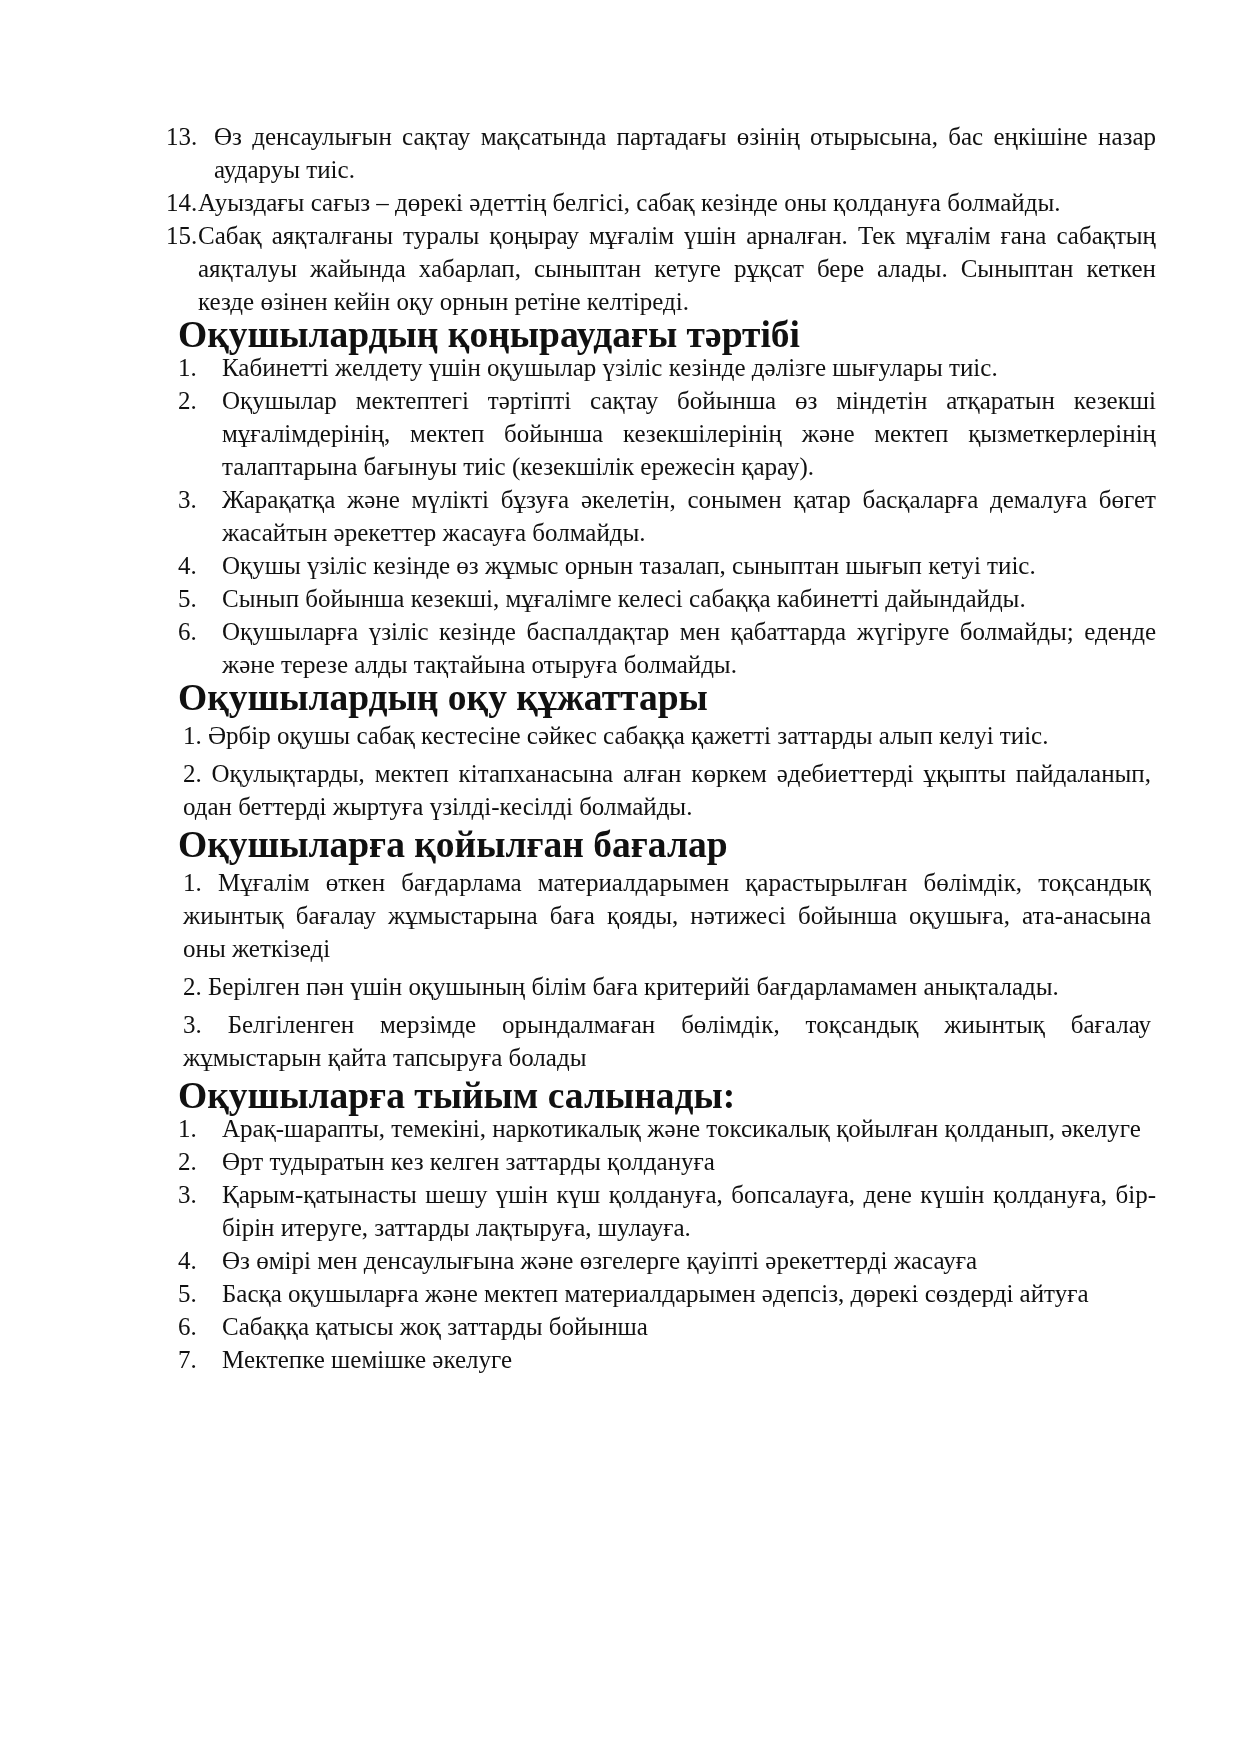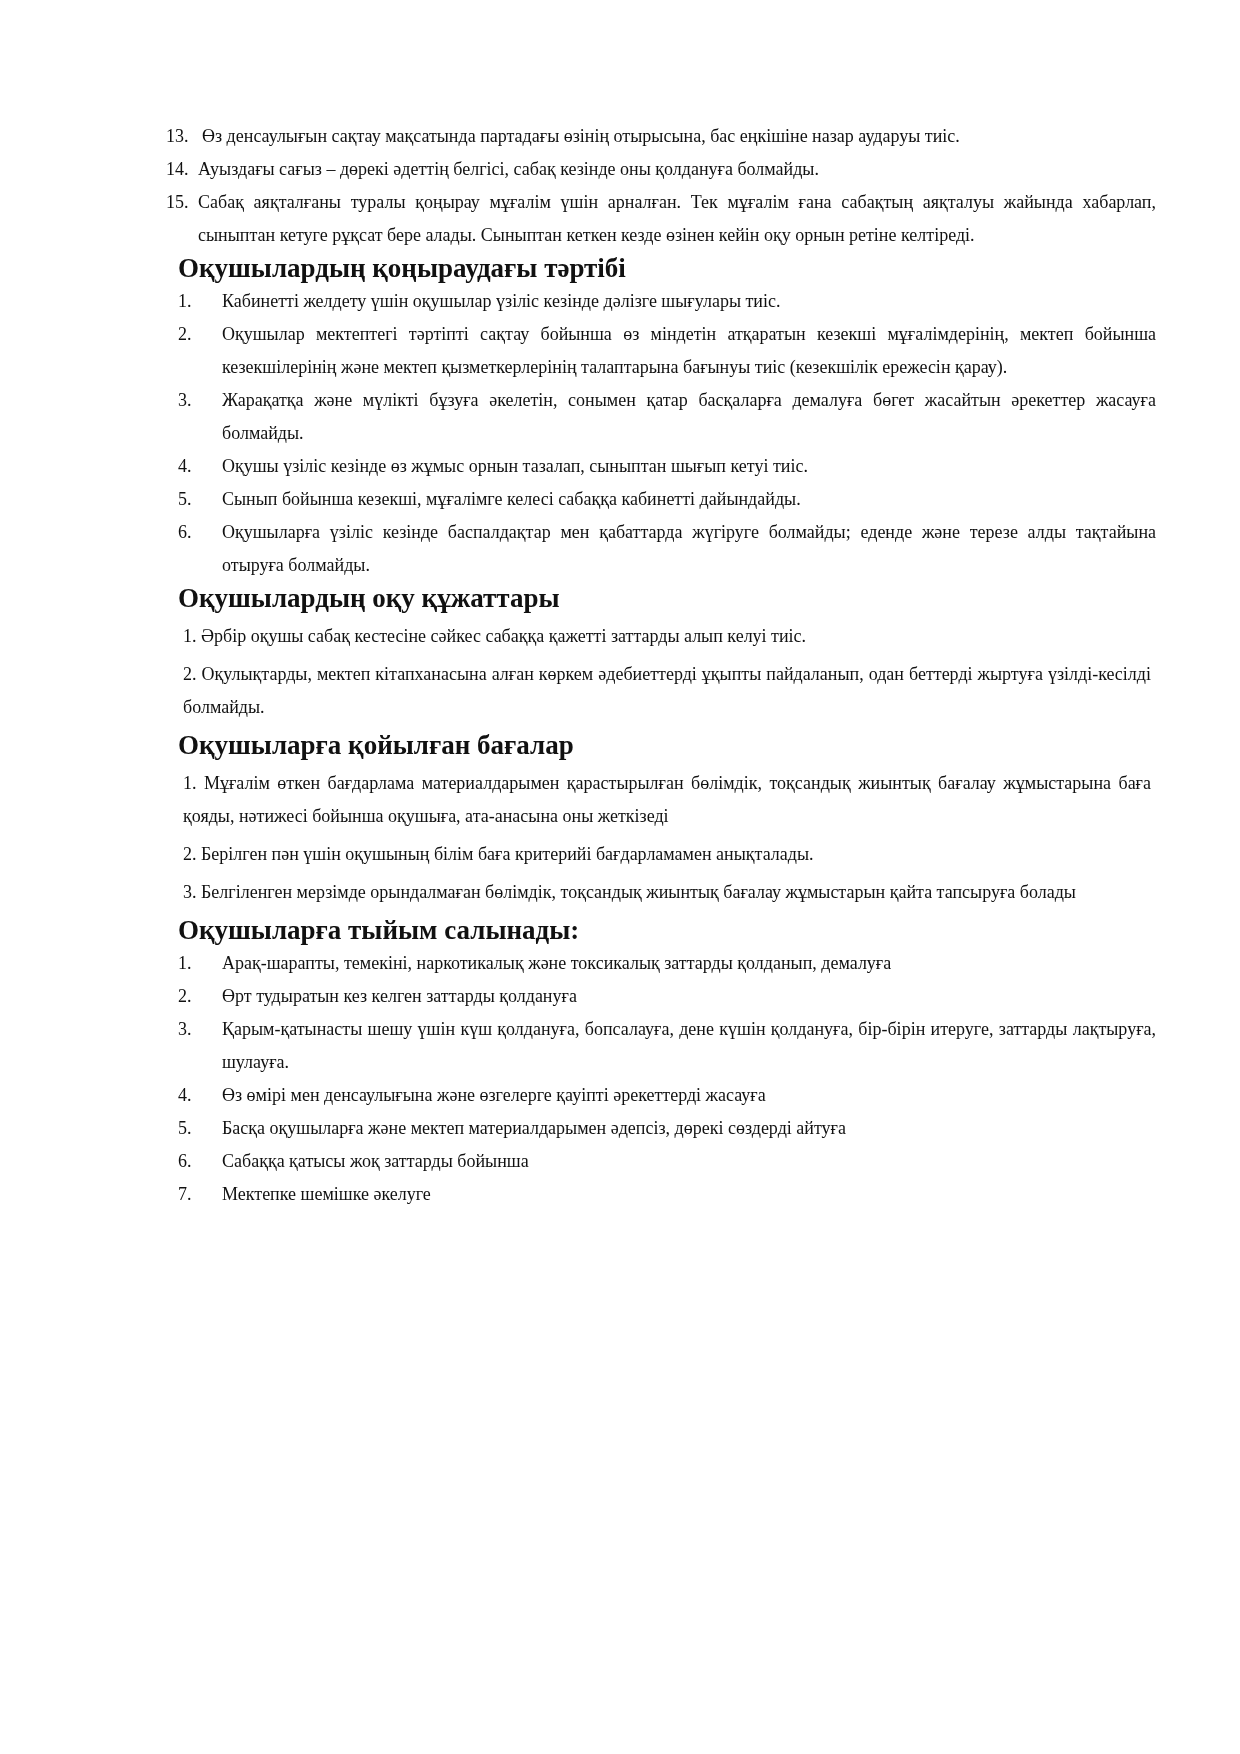--- a/index.html
+++ b/index.html
@@ -1,21 +1,21 @@
 <!DOCTYPE html>
 <html><head>
 <meta charset="utf-8">
 <style>
   html, body { margin: 0; padding: 0; background: #ffffff; }
   body { width: 1240px; height: 1754px; position: relative; overflow: hidden; }
   .page {
     position: absolute; left: 0; top: 0; width: 1240px; height: 1754px;
     background: #ffffff; color: #111111;
     font-family: "Liberation Serif", "DejaVu Serif", serif;
-    font-size: 18px; line-height: 33px;
+    font-size: 25px; line-height: 33px;
   }
   .content { position: absolute; left: 178px; top: 120px; width: 978px; }
   .heading {
     font-weight: bold; text-align: left; margin: 0;
     height: 33px;
   }
   .li {
     position: relative; padding-left: 44px; text-align: justify;
     text-align-last: left; margin: 0;
   }
@@ -25,21 +25,21 @@
 </style>
 </head>
 <body>
 
 <div class="page">
   <div class="content">
 
     <div>
       <p class="li tight" style="padding-left:20px;text-indent:0;">
         <span class="num" style="left:-12px;">13.</span>
-        <span style="display:block;margin-left:4px;">Өз денсаулығын сақтау мақсатында партадағы өзінің отырысына, бас еңкішіне назар аударуы тиіс.</span>
+        <span style="display:block;margin-left:16px;">Өз денсаулығын сақтау мақсатында партадағы өзінің отырысына, бас еңкішіне назар аударуы тиіс.</span>
       </p>
       <p class="li tight" style="padding-left:20px;">
         <span class="num" style="left:-12px;">14.</span>
         <span style="display:block;">Ауыздағы сағыз – дөрекі әдеттің белгісі, сабақ кезінде оны қолдануға болмайды.</span>
       </p>
       <p class="li tight" style="padding-left:20px;">
         <span class="num" style="left:-12px;">15.</span>
         <span style="display:block;">Сабақ аяқталғаны туралы қоңырау мұғалім үшін арналған. Тек мұғалім ғана сабақтың аяқталуы жайында хабарлап, сыныптан кетуге рұқсат бере алады. Сыныптан кеткен кезде өзінен кейін оқу орнын ретіне келтіреді.</span>
       </p>
     </div>
@@ -62,21 +62,21 @@
 
     <div>
       <h2 class="heading">Оқушыларға қойылған бағалар</h2>
       <p class="para"><span>1.</span> <span>Мұғалім өткен бағдарлама материалдарымен қарастырылған бөлімдік, тоқсандық  жиынтық бағалау жұмыстарына баға қояды, нәтижесі бойынша оқушыға, ата-анасына  оны жеткізеді</span></p>
       <p class="para"><span>2.</span> <span>Берілген пән үшін оқушының білім баға критерийі бағдарламамен анықталады.</span></p>
       <p class="para"><span>3.</span> <span>Белгіленген мерзімде орындалмаған бөлімдік, тоқсандық  жиынтық бағалау жұмыстарын қайта тапсыруға болады</span></p>
     </div>
 
     <div>
       <h2 class="heading">Оқушыларға тыйым салынады:</h2>
-      <p class="li"><span class="num">1.</span><span>Арақ-шарапты, темекіні, наркотикалық және токсикалық заттарды қолданып, демалуға</span></p>
+      <p class="li"><span class="num">1.</span><span>Арақ-шарапты, темекіні, наркотикалық және токсикалық қойылған қолданып, әкелуге</span></p>
       <p class="li"><span class="num">2.</span><span>Өрт тудыратын кез келген заттарды қолдануға</span></p>
       <p class="li"><span class="num">3.</span><span>Қарым-қатынасты шешу үшін күш қолдануға, бопсалауға, дене күшін қолдануға, бір-бірін итеруге, заттарды лақтыруға, шулауға.</span></p>
       <p class="li"><span class="num">4.</span><span>Өз өмірі мен денсаулығына және өзгелерге қауіпті әрекеттерді жасауға</span></p>
       <p class="li"><span class="num">5.</span><span>Басқа оқушыларға және мектеп материалдарымен әдепсіз, дөрекі сөздерді айтуға</span></p>
       <p class="li"><span class="num">6.</span><span>Сабаққа қатысы жоқ заттарды бойынша</span></p>
       <p class="li"><span class="num">7.</span><span>Мектепке шемішке әкелуге</span></p>
     </div>
 
   </div>
 </div>

